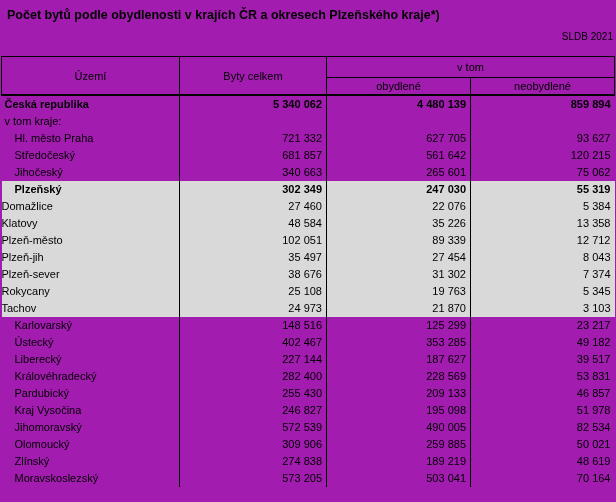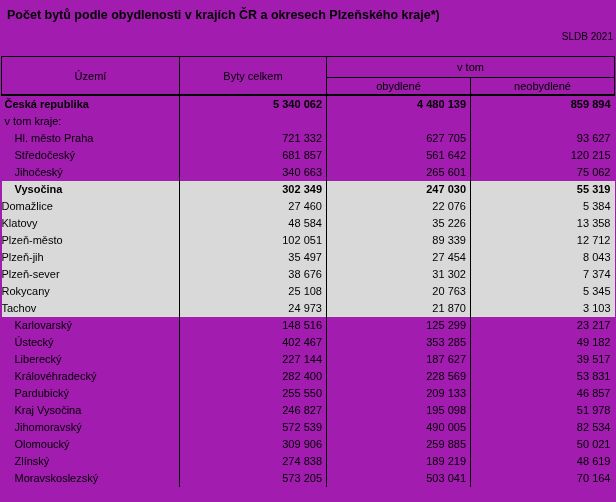--- a/index.html
+++ b/index.html
@@ -125,21 +125,21 @@
           <td class="num">561 642</td>
           <td class="num">120 215</td>
         </tr>
         <tr>
           <td class="lbl ind1">Jihočeský</td>
           <td class="num">340 663</td>
           <td class="num">265 601</td>
           <td class="num">75 062</td>
         </tr>
         <tr class="hl b">
-          <td class="lbl ind1">Vysočina</td>
+          <td class="lbl ind1">Plzeňský</td>
           <td class="num">302 349</td>
           <td class="num">247 030</td>
           <td class="num">55 319</td>
         </tr>
         <tr class="hl">
           <td class="lbl ind2">Domažlice</td>
           <td class="num">27 460</td>
           <td class="num">22 076</td>
           <td class="num">5 384</td>
         </tr>
@@ -163,21 +163,21 @@
         </tr>
         <tr class="hl">
           <td class="lbl ind2">Plzeň-sever</td>
           <td class="num">38 676</td>
           <td class="num">31 302</td>
           <td class="num">7 374</td>
         </tr>
         <tr class="hl">
           <td class="lbl ind2">Rokycany</td>
           <td class="num">25 108</td>
-          <td class="num">20 763</td>
+          <td class="num">19 763</td>
           <td class="num">5 345</td>
         </tr>
         <tr class="hl">
           <td class="lbl ind2">Tachov</td>
           <td class="num">24 973</td>
           <td class="num">21 870</td>
           <td class="num">3 103</td>
         </tr>
         <tr>
           <td class="lbl ind1">Karlovarský</td>
@@ -198,21 +198,21 @@
           <td class="num">39 517</td>
         </tr>
         <tr>
           <td class="lbl ind1">Královéhradecký</td>
           <td class="num">282 400</td>
           <td class="num">228 569</td>
           <td class="num">53 831</td>
         </tr>
         <tr>
           <td class="lbl ind1">Pardubický</td>
-          <td class="num">255 550</td>
+          <td class="num">255 430</td>
           <td class="num">209 133</td>
           <td class="num">46 857</td>
         </tr>
         <tr>
           <td class="lbl ind1">Kraj Vysočina</td>
           <td class="num">246 827</td>
           <td class="num">195 098</td>
           <td class="num">51 978</td>
         </tr>
         <tr>

